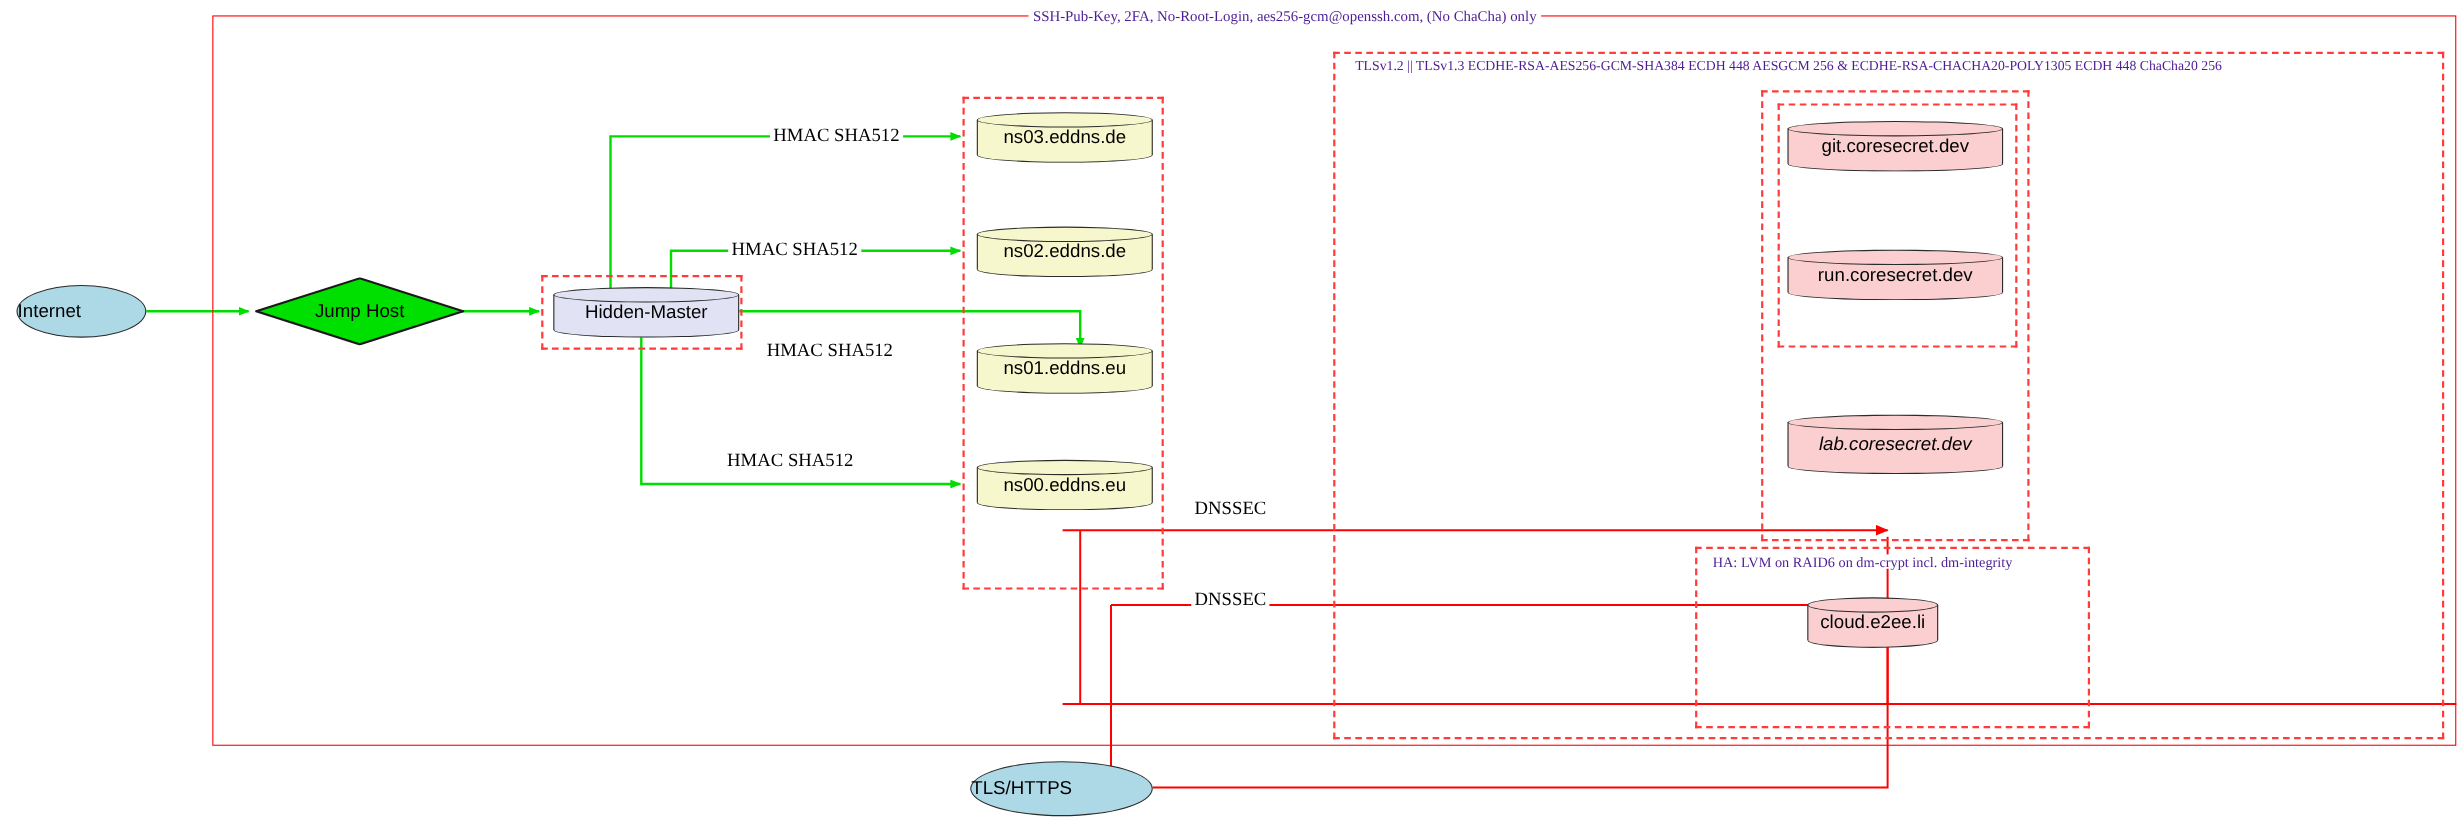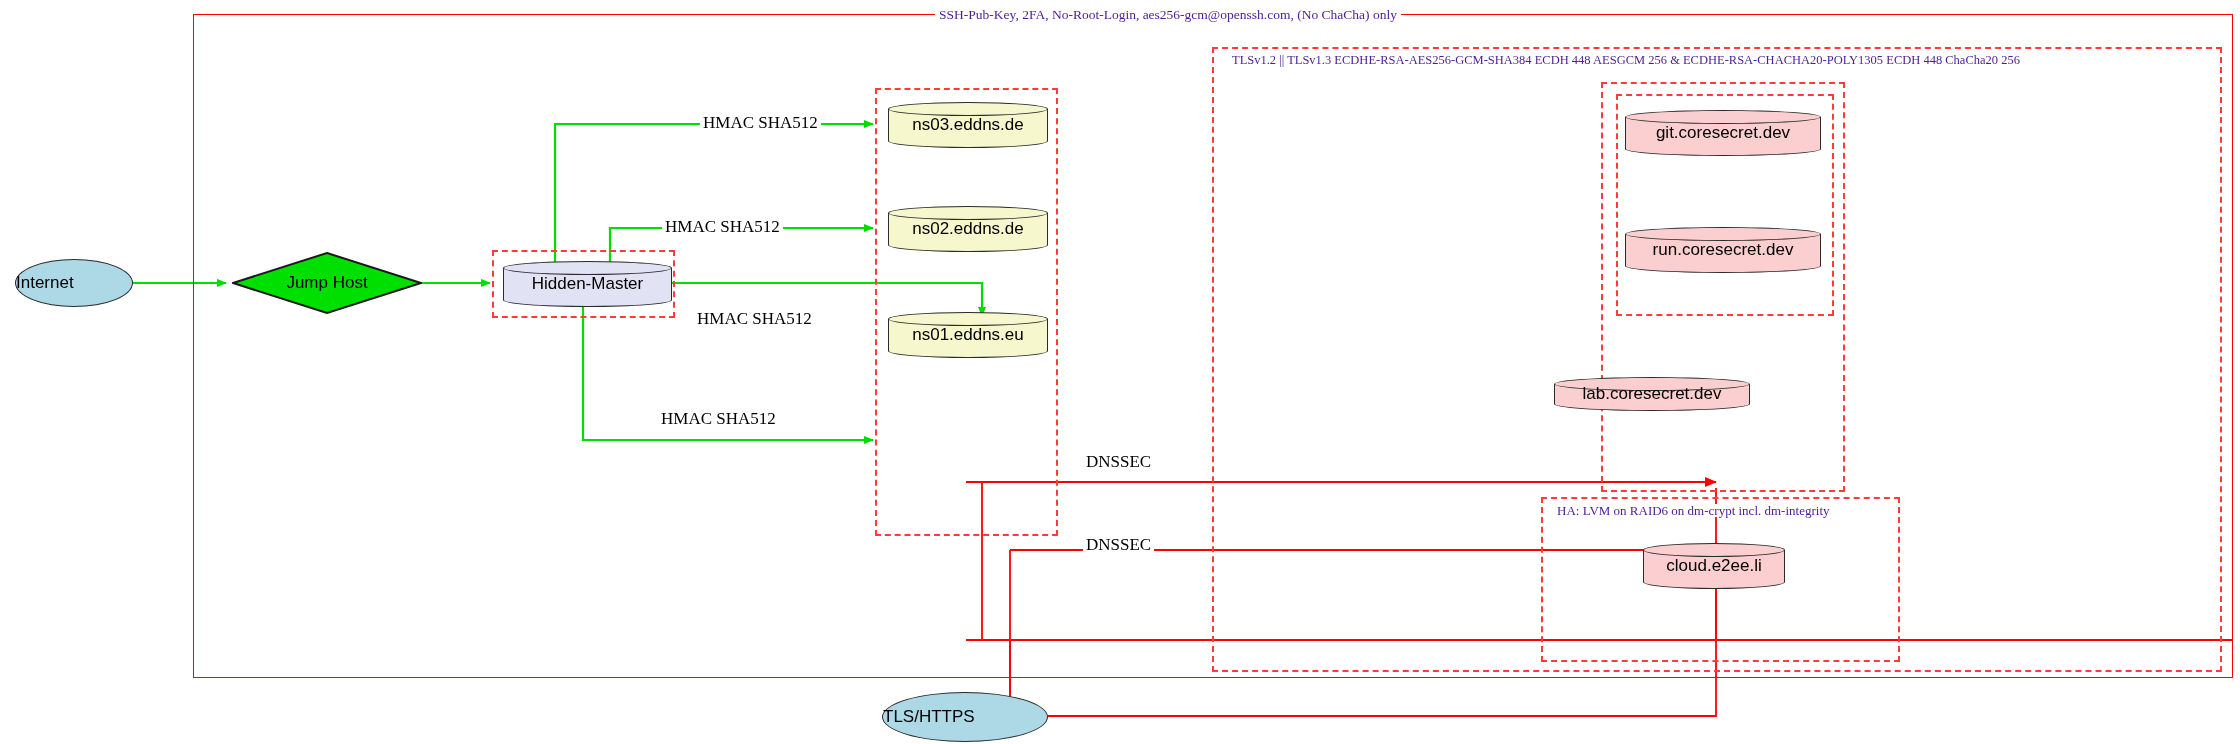--- a/index.html
+++ b/index.html
@@ -156,43 +156,49 @@
     <span class="lbl">ns02.eddns.de</span>
   </div>
 
   <div class="cyl cyl-yellow" style="left:888px;top:312px;width:160px;height:46px;">
     <div class="bot"></div>
     <div class="body"></div>
     <div class="top"></div>
     <span class="lbl">ns01.eddns.eu</span>
   </div>
 
+  <div class="cyl cyl-yellow" style="left:888px;top:418px;width:160px;height:46px;">
+    <div class="bot"></div>
+    <div class="body"></div>
+    <div class="top"></div>
+    <span class="lbl">ns00.eddns.eu</span>
+  </div>
 
   <div class="cyl cyl-pink" style="left:1625px;top:110px;width:196px;height:46px;">
     <div class="bot"></div>
     <div class="body"></div>
     <div class="top"></div>
     <span class="lbl">git.coresecret.dev</span>
   </div>
 
   <div class="cyl cyl-pink" style="left:1625px;top:227px;width:196px;height:46px;">
     <div class="bot"></div>
     <div class="body"></div>
     <div class="top"></div>
     <span class="lbl">run.coresecret.dev</span>
   </div>
 
-  <div class="cyl cyl-pink" style="left:1554px;top:377px;width:196px;height:34px;">
+  <div class="cyl cyl-pink" style="left:1625px;top:377px;width:196px;height:54px;font-style:italic;">
     <div class="bot"></div>
     <div class="body"></div>
     <div class="top"></div>
     <span class="lbl">lab.coresecret.dev</span>
   </div>
 
-  <div class="cyl cyl-pink" style="left:1643px;top:543px;width:142px;height:46px;">
+  <div class="cyl cyl-pink" style="left:1643px;top:543px;width:119px;height:46px;">
     <div class="bot"></div>
     <div class="body"></div>
     <div class="top"></div>
     <span class="lbl">cloud.e2ee.li</span>
   </div>
 
   <div class="ellipse" style="left:882px;top:692px;width:166px;height:50px;">
     <span>TLS/HTTPS</span>
   </div>
 

